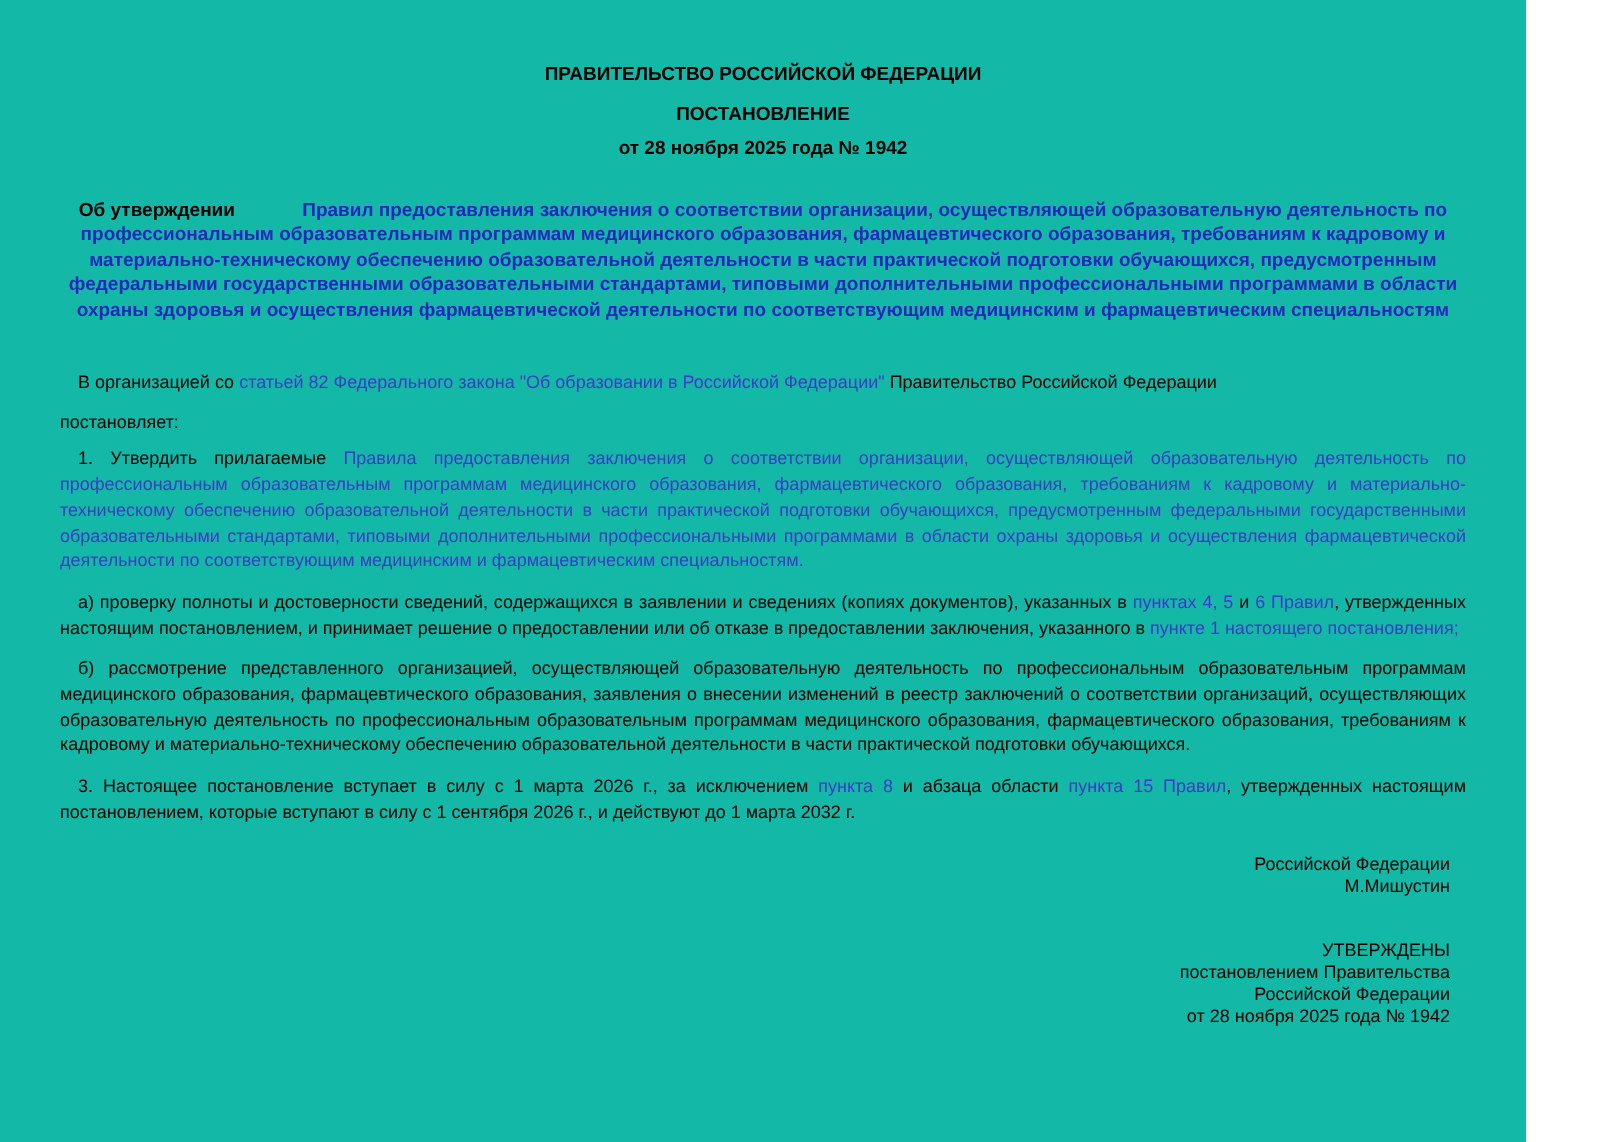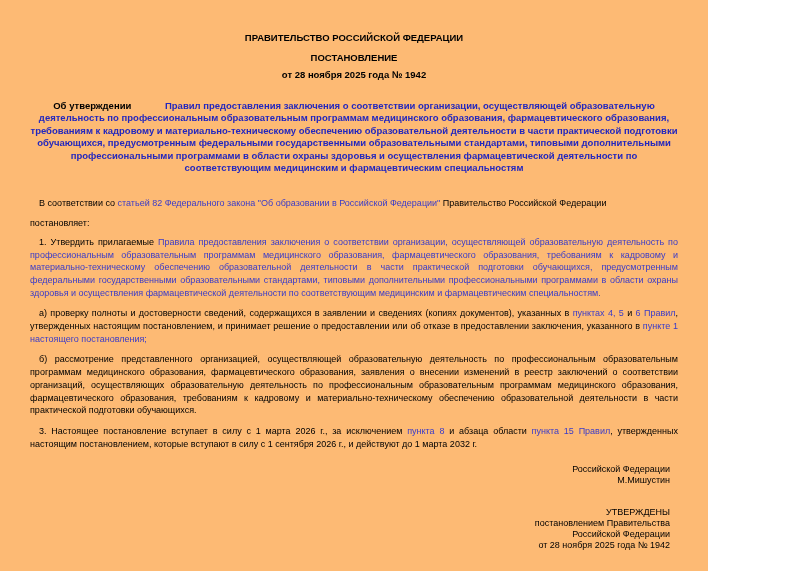--- a/index.html
+++ b/index.html
@@ -1,18 +1,18 @@
 <!DOCTYPE html>
 <html lang="ru"><head>
 <meta charset="utf-8">
 <style>
   * { margin:0; padding:0; box-sizing:border-box; }
   html, body { background:#ffffff; }
   .page {
-    width:708px; height:571px; background:#fdba74; color:#000000;
+    width:763px; height:571px; background:#14b8a6; color:#000000;
     font-family:"Liberation Sans","DejaVu Sans",sans-serif;
     font-size:9px; padding:31px 30px 0 30px; overflow:hidden; position:relative;
   }
   .doc-header { text-align:center; font-weight:bold; font-size:9.5px; line-height:13px; }
   .doc-header .h1 { margin-bottom:7px; }
   .doc-header .h2 { margin-bottom:4px; }
   .doc-title {
     margin-top:19px; text-align:center; font-weight:bold;
     font-size:9.5px; line-height:12.4px; color:#000000;
   }
@@ -34,21 +34,21 @@
 <div class="page">
 
   <div class="doc-header">
     <div class="h1">ПРАВИТЕЛЬСТВО РОССИЙСКОЙ ФЕДЕРАЦИИ</div>
     <div class="h2">ПОСТАНОВЛЕНИЕ</div>
     <div class="h3">от 28 ноября 2025 года № 1942</div>
   </div>
 
   <p class="doc-title"><span>Об утверждении </span><a class="link">Правил предоставления заключения о соответствии организации, осуществляющей образовательную деятельность по профессиональным образовательным программам медицинского образования, фармацевтического образования, требованиям к кадровому и материально-техническому обеспечению образовательной деятельности в части практической подготовки обучающихся, предусмотренным федеральными государственными образовательными стандартами, типовыми дополнительными профессиональными программами в области охраны здоровья и осуществления фармацевтической деятельности по соответствующим медицинским и фармацевтическим специальностям</a></p>
 
-  <p class="para indent m-preamble"><span>В соответствии со </span><a class="link">статьей 82 Федерального закона "Об образовании в Российской Федерации"</a><span> Правительство Российской Федерации</span></p>
+  <p class="para indent m-preamble"><span>В организацией со </span><a class="link">статьей 82 Федерального закона "Об образовании в Российской Федерации"</a><span> Правительство Российской Федерации</span></p>
 
   <p class="para m-resolves">постановляет:</p>
 
   <p class="para indent m-clause1"><span>1. Утвердить прилагаемые </span><a class="link">Правила предоставления заключения о соответствии организации, осуществляющей образовательную деятельность по профессиональным образовательным программам медицинского образования, фармацевтического образования, требованиям к кадровому и материально-техническому обеспечению образовательной деятельности в части практической подготовки обучающихся, предусмотренным федеральными государственными образовательными стандартами, типовыми дополнительными профессиональными программами в области охраны здоровья и осуществления фармацевтической деятельности по соответствующим медицинским и фармацевтическим специальностям.</a></p>
 
 
   <p class="para indent m-clause"><span>а) проверку полноты и достоверности сведений, содержащихся в заявлении и сведениях (копиях документов), указанных в </span><a class="link">пунктах 4, 5</a><span> и </span><a class="link">6 Правил</a><span>, утвержденных настоящим постановлением, и принимает решение о предоставлении или об отказе в предоставлении заключения, указанного в </span><a class="link">пункте 1 настоящего постановления;</a></p>
 
   <p class="para indent m-clause">б) рассмотрение представленного организацией, осуществляющей образовательную деятельность по профессиональным образовательным программам медицинского образования, фармацевтического образования, заявления о внесении изменений в реестр заключений о соответствии организаций, осуществляющих образовательную деятельность по профессиональным образовательным программам медицинского образования, фармацевтического образования, требованиям к кадровому и материально-техническому обеспечению образовательной деятельности в части практической подготовки обучающихся.</p>
 

